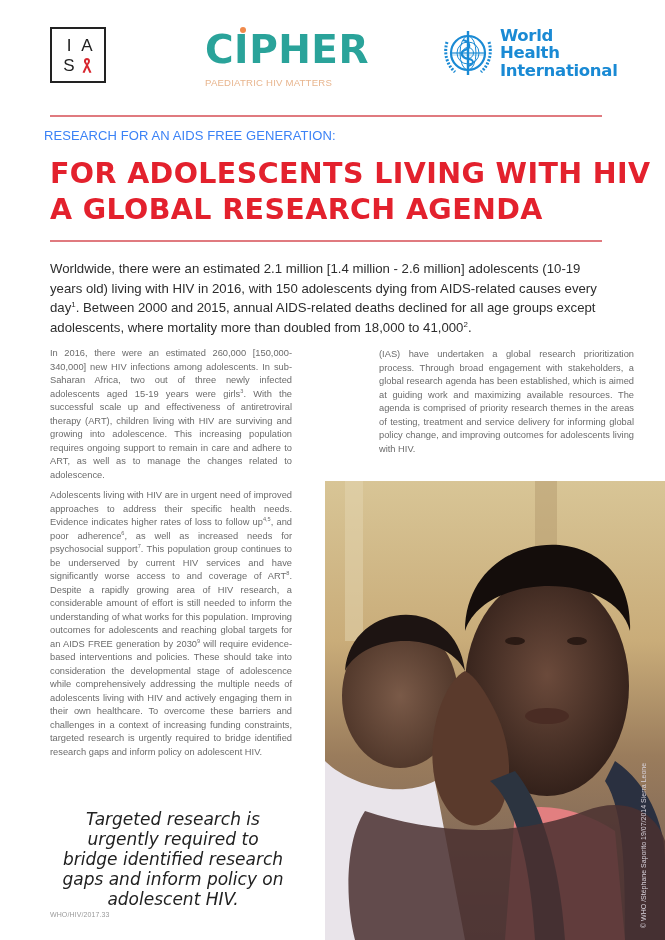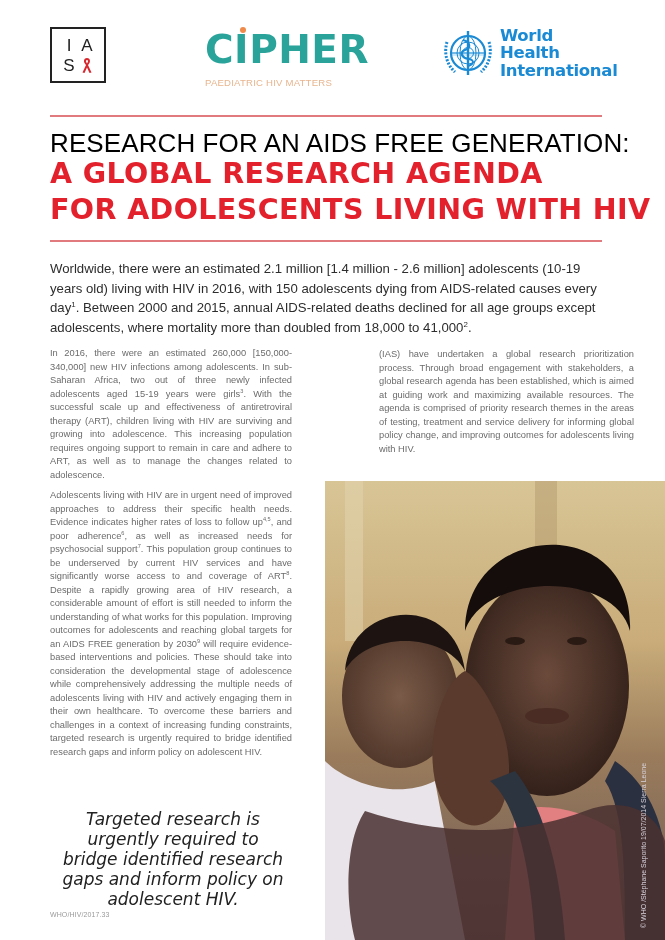--- a/index.html
+++ b/index.html
@@ -37,22 +37,22 @@
       font-size: 16.5px; color: #1a8ad4; line-height: 1.08; letter-spacing: -0.3px;
     }
 
     
     .rule { position: absolute; left: 50px; width: 552px; height: 2px; background: #e07a7f; }
     .rule.top { top: 115px; }
     .rule.bottom { top: 240px; }
 
     
     .kicker {
-      position: absolute; left: 50px; top: 128px; font-family: "Liberation Sans", sans-serif;
-      font-size: 26px; color: #000000; letter-spacing: 0.1px; white-space: nowrap;
+      position: absolute; left: 44px; top: 128px; font-family: "Liberation Sans", sans-serif;
+      font-size: 13px; color: #3b82f6; letter-spacing: 0.1px; white-space: nowrap;
     }
     .title {
       position: absolute; left: 50px; top: 156px; font-family: "DejaVu Sans", sans-serif;
       font-weight: bold; font-size: 28.5px; color: #e3212d; line-height: 36px;
       letter-spacing: 0.4px; white-space: nowrap;
     }
 
     
     .lead {
       position: absolute; left: 50px; top: 259px; width: 560px;
@@ -129,22 +129,22 @@
   </svg>
   <div class="who-text">
     <div>World Health</div>
     <div>International</div>
   </div>
 </div>
 
 <div class="rule top"></div>
 <div class="kicker">RESEARCH FOR AN AIDS FREE GENERATION:</div>
 <div class="title">
+  <div>FOR ADOLESCENTS LIVING WITH HIV</div>
   <div>A GLOBAL RESEARCH AGENDA</div>
-  <div>FOR ADOLESCENTS LIVING WITH HIV</div>
 </div>
 <div class="rule bottom"></div>
 
 <p class="lead"><span>Worldwide, there were an estimated 2.1 million [1.4 million - 2.6 million] adolescents (10-19 years old) living with HIV in 2016, with 150 adolescents dying from AIDS-related causes every day</span><sup>1</sup><span>. Between 2000 and 2015, annual AIDS-related deaths declined for all age groups except adolescents, where mortality more than doubled from 18,000 to 41,000</span><sup>2</sup><span>.</span></p>
 
 <div class="col-left body-text">
   <p><span>In 2016, there were an estimated 260,000 [150,000-340,000] new HIV infections among adolescents. In sub-Saharan Africa, two out of three newly infected adolescents aged 15-19 years were girls</span><sup>3</sup><span>. With the successful scale up and effectiveness of antiretroviral therapy (ART), children living with HIV are surviving and growing into adolescence. This increasing population requires ongoing support to remain in care and adhere to ART, as well as to manage the changes related to adolescence.</span></p>
   <p><span>Adolescents living with HIV are in urgent need of improved approaches to address their specific health needs. Evidence indicates higher rates of loss to follow up</span><sup>4,5</sup><span>, and poor adherence</span><sup>6</sup><span>, as well as increased needs for psychosocial support</span><sup>7</sup><span>. This population group continues to be underserved by current HIV services and have significantly worse access to and coverage of ART</span><sup>8</sup><span>. Despite a rapidly growing area of HIV research, a considerable amount of effort is still needed to inform the understanding of what works for this population. Improving outcomes for adolescents and reaching global targets for an AIDS FREE generation by 2030</span><sup>9</sup><span> will require evidence-based interventions and policies. These should take into consideration the developmental stage of adolescence while comprehensively addressing the multiple needs of adolescents living with HIV and actively engaging them in their own healthcare. To overcome these barriers and challenges in a context of increasing funding constraints, targeted research is urgently required to bridge identified research gaps and inform policy on adolescent HIV.</span></p>
 </div>
 

